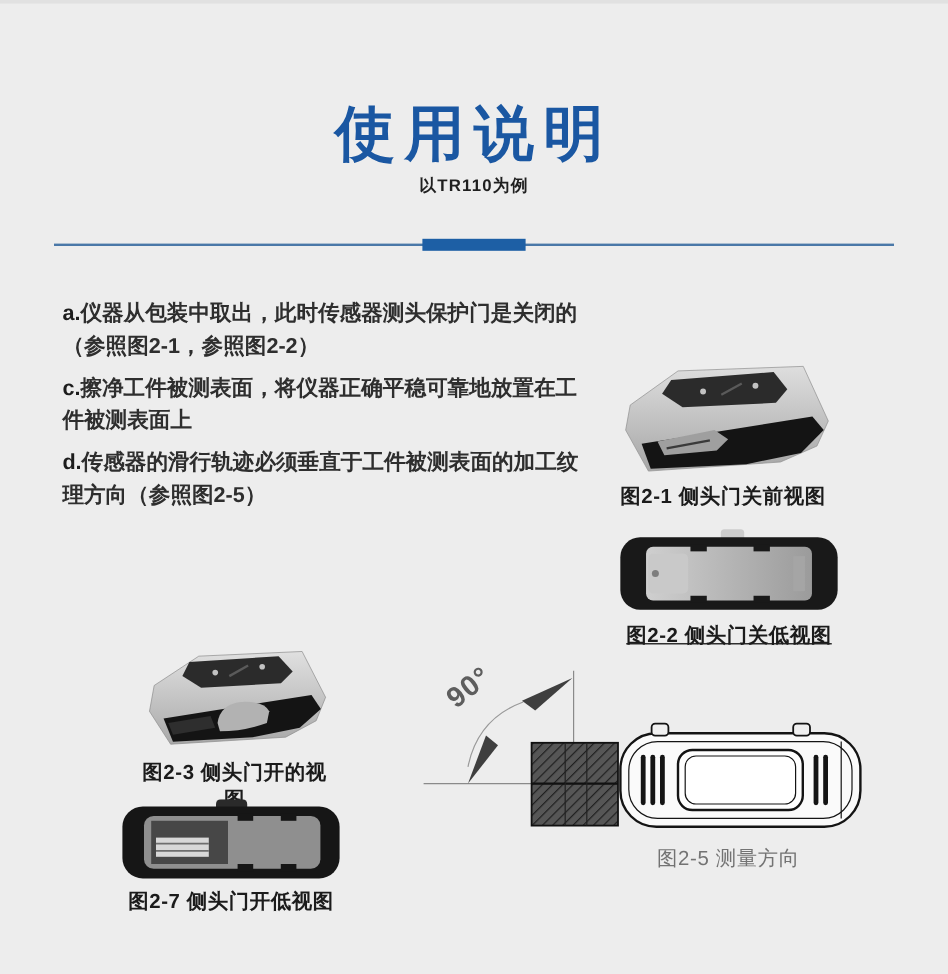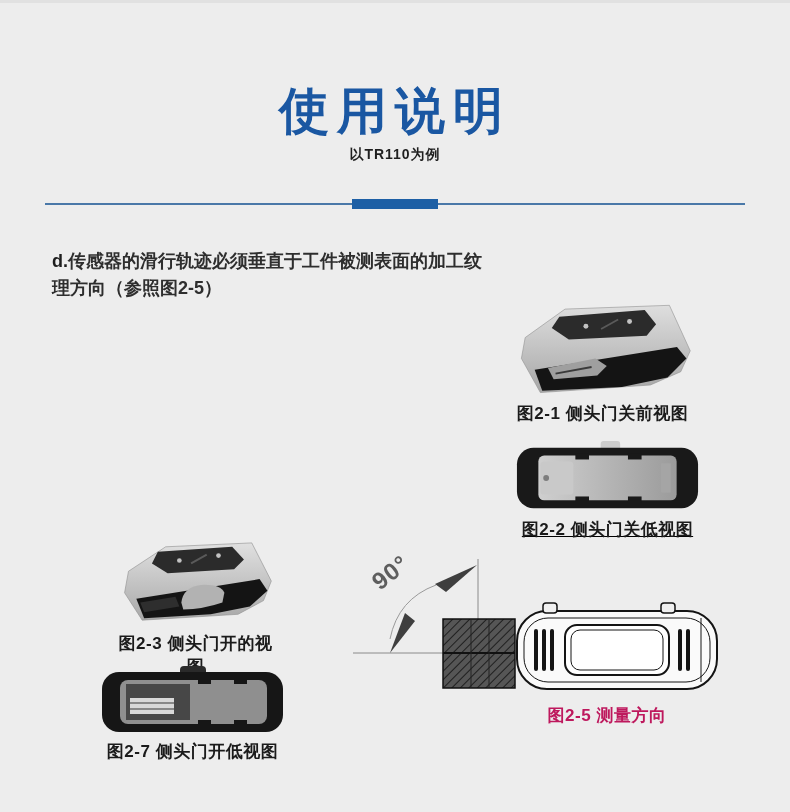--- a/index.html
+++ b/index.html
@@ -15,38 +15,42 @@
   .divider-thick{position:absolute;top:0;left:50%;transform:translateX(-50%);width:86px;height:10px;background:#1d5fa5;}
   .steps{position:absolute;top:248px;left:52px;width:470px;}
   .step{margin:0 0 8px 0;font-size:18px;line-height:27px;color:#2e2e2e;font-weight:600;}
   .step .marker{font-weight:800;color:#1d1d1d;}
   .step .step-text{white-space:pre-line;}
   .fig{position:absolute;margin:0;text-align:center;}
   .fig svg{display:block;}
   .fig figcaption{margin-top:4px;font-size:17px;font-weight:700;color:#1b1b1b;letter-spacing:0.5px;}
   .fig5-svg{position:absolute;left:350px;top:543px;}
   .fig5-caption{position:absolute;left:497px;top:704px;width:220px;text-align:center;
-                font-size:17px;font-weight:700;color:#be185d;letter-spacing:0.5px;}
+                font-size:17px;font-weight:400;color:#737373;letter-spacing:0.5px;}
 </style>
 </head>
 <body>
 
 <div class="page">
 
   <div class="top-strip"></div>
 
   <h1 class="title">使用说明</h1>
   <div class="subtitle">以TR110为例</div>
 
   <div class="divider">
     <div class="divider-line"></div>
     <div class="divider-thick"></div>
   </div>
 
   <div class="steps">
+    <p class="step"><b class="marker">a.</b><span class="step-text">仪器从包装中取出，此时传感器测头保护门是关闭的
+（参照图2-1，参照图2-2）</span></p>
+    <p class="step"><b class="marker">c.</b><span class="step-text">擦净工件被测表面，将仪器正确平稳可靠地放置在工
+件被测表面上</span></p>
     <p class="step"><b class="marker">d.</b><span class="step-text">传感器的滑行轨迹必须垂直于工件被测表面的加工纹
 理方向（参照图2-5）</span></p>
   </div>
 
   <figure class="fig" style="left:510px;top:298px;width:185px;">
     <svg width="185" height="100" viewBox="0 0 195 102" aria-hidden="true">
       <defs>
         <linearGradient id="g1" x1="0" y1="0" x2="0" y2="1">
           <stop offset="0" stop-color="#dedede"></stop>
             <stop offset="0.6" stop-color="#bdbdbd"></stop>

